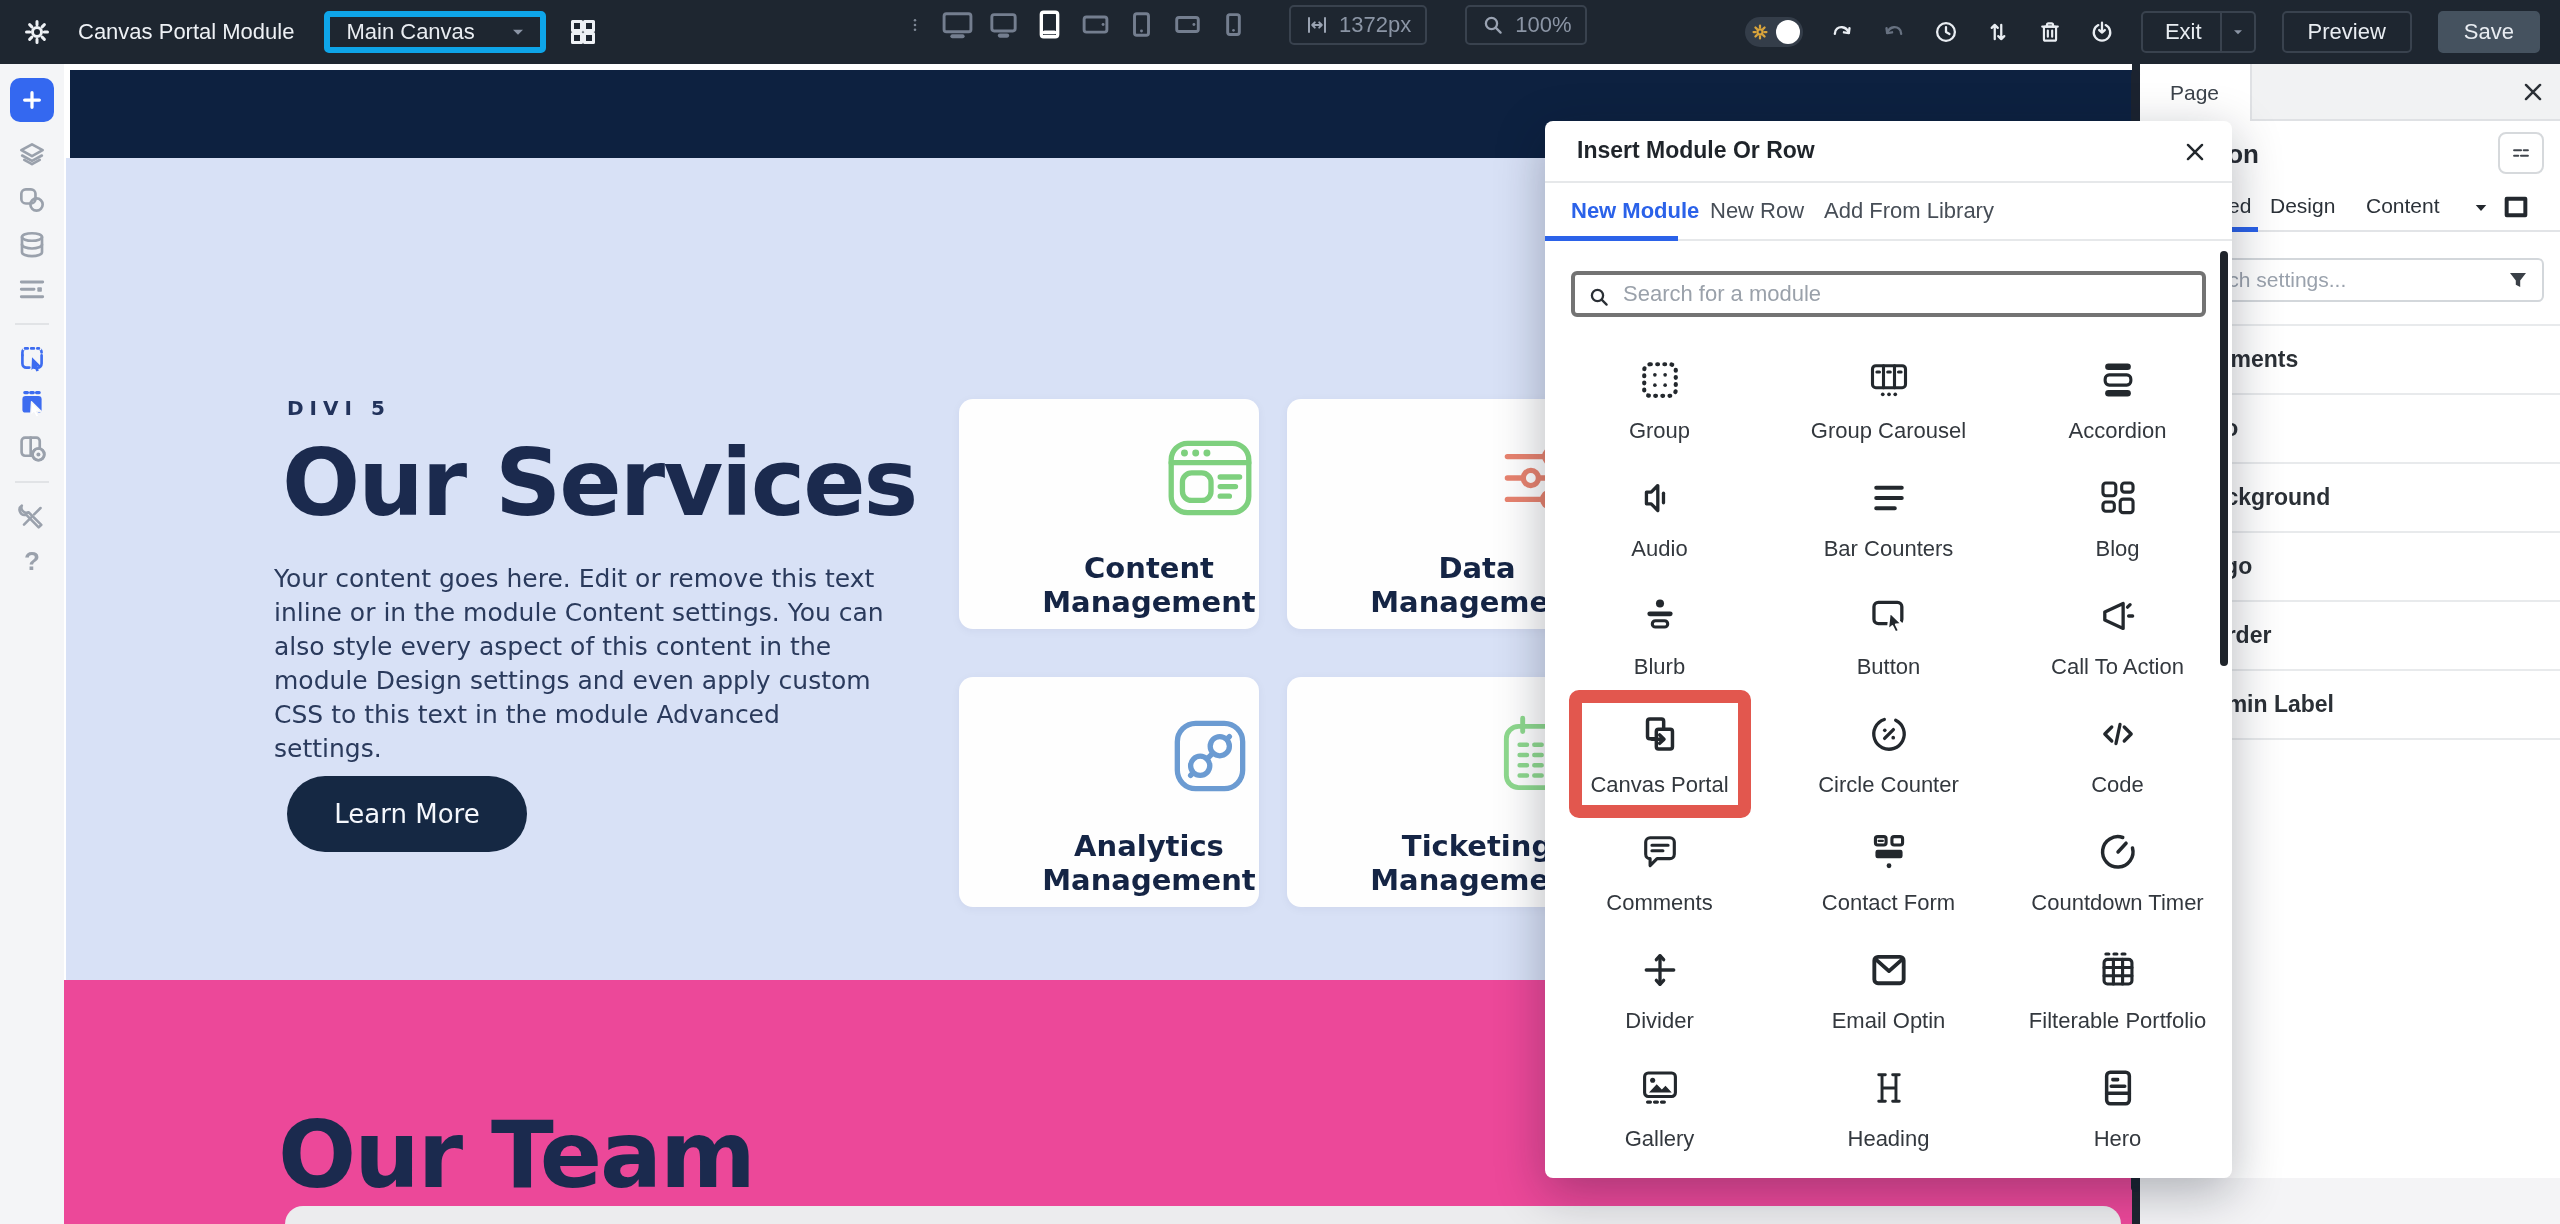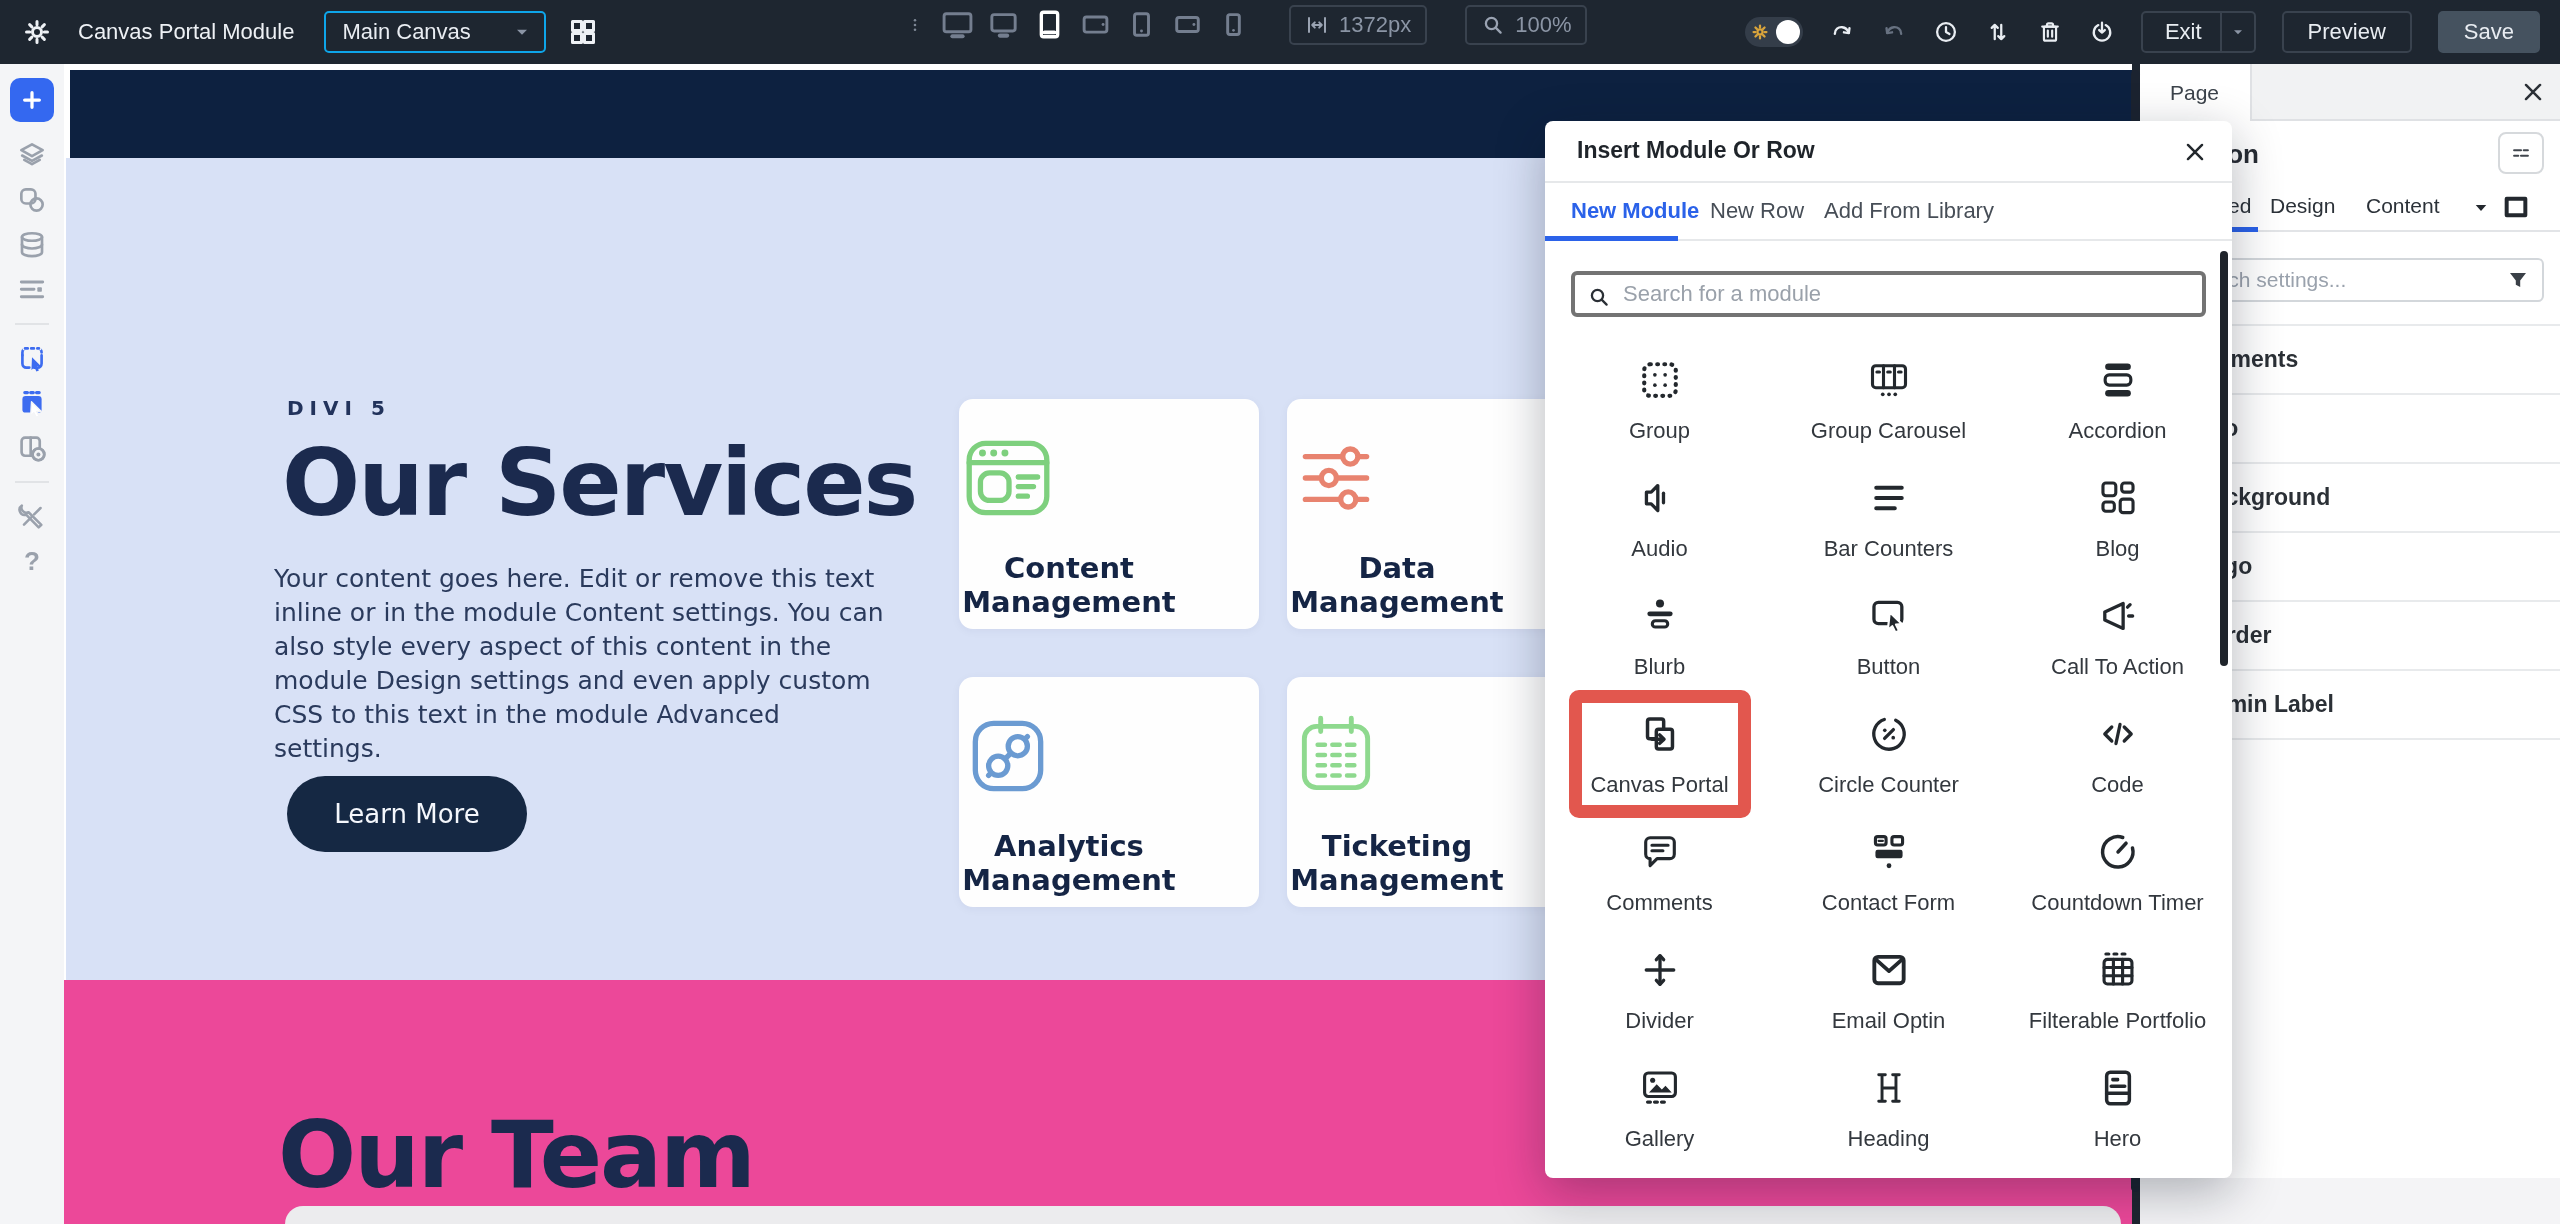--- a/index.html
+++ b/index.html
@@ -6,21 +6,21 @@
   html,body { width:2560px; height:1224px; overflow:hidden; }
   body { font-family:"Liberation Sans", sans-serif; background:#1e2630; -webkit-font-smoothing:antialiased; }
   #app { position:relative; width:2560px; height:1224px; }
   svg { display:block; width:100%; height:100%; }
 
   
   .toolbar { position:absolute; left:0; top:0; width:2560px; height:64px; background:#1e2630; display:flex; align-items:center; z-index:60; }
   .tb-left { display:flex; align-items:center; padding-left:22px; }
   .tb-iconbtn { background:none; border:none; width:30px; height:30px; color:#eef1f5; cursor:pointer; flex:0 0 auto; }
   .tb-title { color:#eef1f5; font-size:22px; margin-left:26px; white-space:nowrap; }
-  .tb-select { margin-left:30px; width:222px; height:42px; border:2px solid #0ea5e9; border-radius:5px; display:flex; align-items:center; padding:0 12px 0 16px; color:#e9edf2; font-size:22px; cursor:pointer; }
+  .tb-select { margin-left:30px; width:222px; height:42px; border:6px solid #0ea5e9; border-radius:5px; display:flex; align-items:center; padding:0 12px 0 16px; color:#e9edf2; font-size:22px; cursor:pointer; }
   .tb-select > span:first-child { flex:1; }
   .tb-caret { width:20px; height:20px; color:#8b95a5; }
   .tb-left .tb-iconbtn.grid { margin-left:22px; }
   .tb-center { position:absolute; left:908px; top:0; height:49px; display:flex; align-items:center; }
   .tb-kebab { width:14px; height:28px; color:#7e8795; margin-right:18px; cursor:pointer; }
   .tb-devices { display:flex; align-items:center; gap:11px; }
   .dev { width:35px; height:35px; color:#747e8f; cursor:pointer; }
   .dev.active { color:#ffffff; }
   .tb-field { margin-left:38px; height:40px; border:2px solid #39424e; border-radius:5px; display:flex; align-items:center; padding:0 14px; color:#8b95a5; font-size:22px; gap:10px; cursor:pointer; }
   .tb-field .fic { width:24px; height:24px; color:#9aa3b2; }
@@ -47,21 +47,21 @@
 
   
   .canvas { position:absolute; left:64px; top:64px; width:2068px; height:1160px; background:#ffffff; z-index:1; overflow:hidden; font-family:"DejaVu Sans", sans-serif; }
   .page-navbar { position:absolute; left:6px; top:6px; right:0; height:88px; background:#0d2140; }
   .hero { position:absolute; left:2px; top:94px; right:0; height:822px; background:#d8e1f6; }
   .eyebrow { position:absolute; left:221px; top:238px; font-size:20px; letter-spacing:6px; font-weight:600; color:#22335c; }
   .hero h1 { position:absolute; left:216px; top:272px; font-size:92px; font-weight:800; letter-spacing:-2px; color:#1b2a4e; font-family:"DejaVu Sans", sans-serif; }
   .hero p { position:absolute; left:208px; top:404px; width:620px; font-size:25px; line-height:34px; color:#2a3a5c; }
   .learn-btn { position:absolute; left:221px; top:618px; width:240px; height:76px; background:#152843; border-radius:38px; color:#f4f7fc; font-size:26px; display:flex; align-items:center; justify-content:center; cursor:pointer; }
   .cards { position:absolute; left:893px; top:241px; width:628px; display:grid; grid-template-columns:300px 300px; grid-auto-rows:230px; column-gap:28px; row-gap:48px; }
-  .card { background:#fefefe; border-radius:14px; display:flex; flex-direction:column; align-items:flex-start; padding-top:30px; box-shadow:0 2px 10px rgba(30,45,80,0.05); }
+  .card { background:#fefefe; border-radius:14px; display:flex; flex-direction:column; align-items:flex-end; padding-top:30px; box-shadow:0 2px 10px rgba(30,45,80,0.05); }
   .card-icon { width:98px; height:98px; }
   .card-label { margin-top:24px; font-size:29px; line-height:34px; font-weight:700; color:#152545; text-align:center; width:220px; }
   .team { position:absolute; left:0; top:916px; right:0; bottom:0; background:#ec4899; }
   .team h2 { position:absolute; left:214px; top:122px; font-size:92px; font-weight:800; letter-spacing:-2px; color:#1b2a4e; }
   .team-hint { position:absolute; left:221px; top:1142px; top:226px; width:1836px; height:22px; background:#ececee; border-radius:18px 18px 0 0; }
 
   
   .canvas-handle { position:absolute; left:2131px; top:70px; width:9px; height:1122px; background:#1b2330; border-radius:5px; z-index:30; cursor:ew-resize; }
 
   

